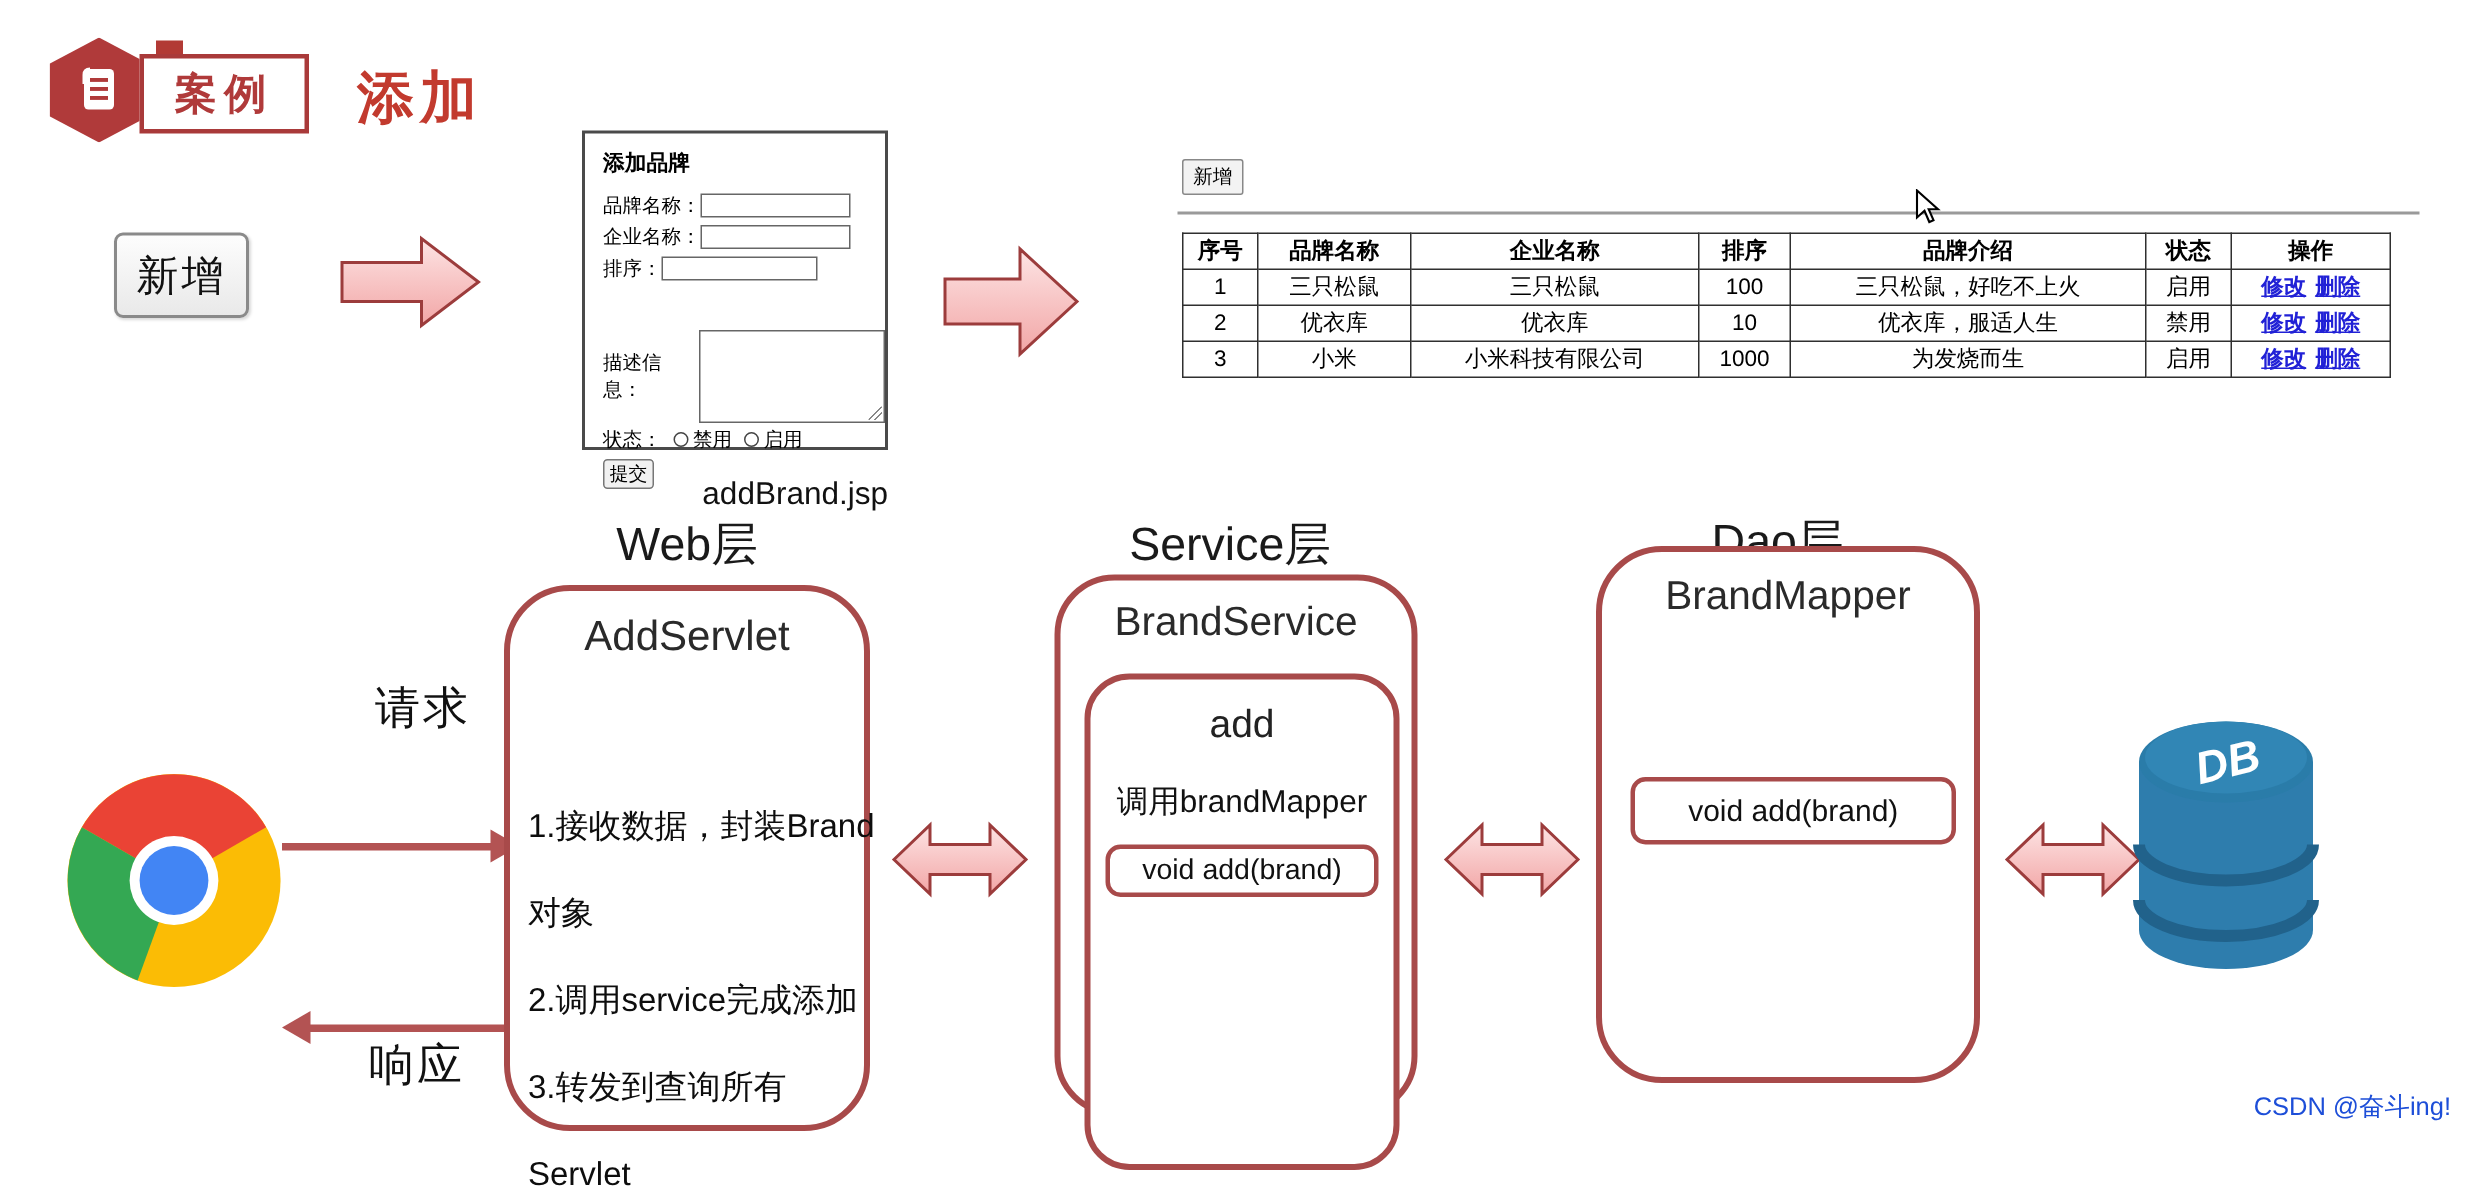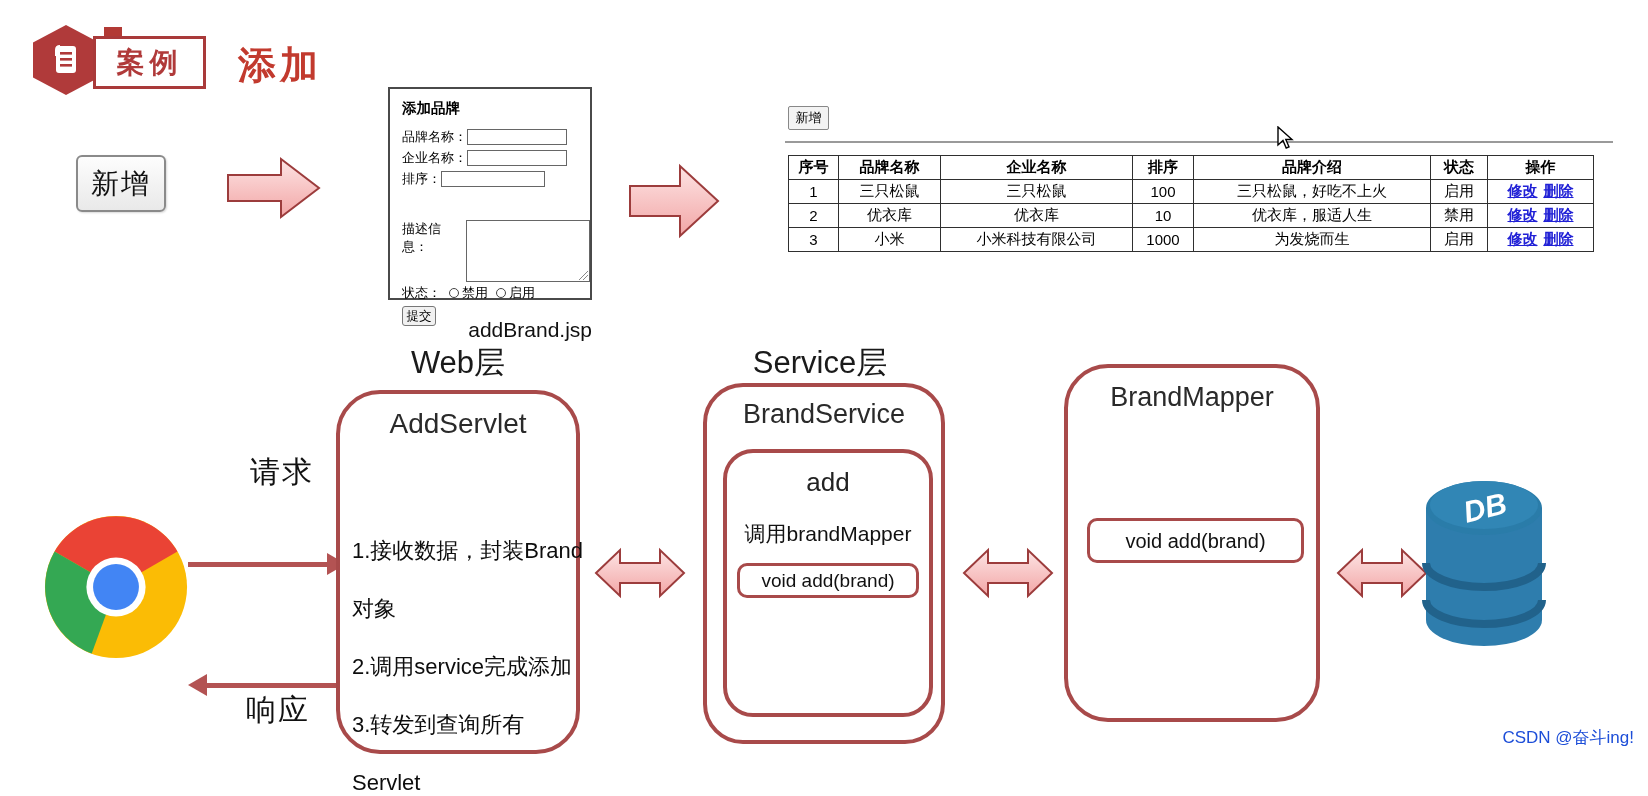--- a/index.html
+++ b/index.html
@@ -23,21 +23,21 @@
     box-shadow:1px 1px 2px rgba(0,0,0,.15); }
 
   
   .form-panel { position:absolute; left:388px; top:87px; width:204px; height:213px; border:2px solid #4a4a4a;
     background:#fff; padding:10px 0 0 12px; font-size:13px; color:#000; }
   .form-title { font-weight:bold; font-size:14.5px; margin-bottom:10px; }
   .f-row { display:flex; align-items:center; margin-bottom:3px; }
   .f-row label { white-space:nowrap; }
   .f-input { border:1.5px solid #666; background:#fff; height:16px; width:100px; }
   .f-input.sort { width:104px; }
-  .ta-row { display:flex; align-items:flex-start; margin-bottom:2px;margin-top:32px; }
+  .ta-row { display:flex; align-items:center; margin-bottom:2px;margin-top:32px; }
   .ta-box { position:relative; border:1.5px solid #666; width:126px; height:62px; background:#fff; }
   .ta-grip { position:absolute; right:1px; bottom:1px; width:9px; height:9px;
     background:linear-gradient(135deg,transparent 45%,#888 45%,#888 52%,transparent 52%,transparent 68%,#888 68%,#888 75%,transparent 75%); }
   .radio { display:inline-block; width:10px; height:10px; border:1.5px solid #444; border-radius:50%; margin:0 3px 0 8px; vertical-align:-1px; background:#fff; }
   .submit-btn { margin-top:4px; width:34px; height:20px; font-size:12.5px; background:#f1f1f1; border:1.5px solid #777; border-radius:3px;
     display:flex; align-items:center; justify-content:center; }
   .form-caption { position:absolute; left:388px; top:296px; width:204px; text-align:right; font-size:21px; color:#111;margin-top:22px; }
 
   
   .blk-arrow { position:absolute; }
@@ -199,20 +199,21 @@
     </tr>
   </tbody>
     </table>
 
   <svg class="cursor" width="20" height="24" viewBox="0 0 20 24">
     <polygon points="2,1 2,19 7,14.5 10.2,22 13,20.8 9.8,13.5 16,13.5" fill="#ffffff" stroke="#000000" stroke-width="1.4"></polygon>
   </svg>
 
   <div class="layer-label" style="left:338px;top:342px">Web层</div>
   <div class="layer-label" style="left:700px;top:342px">Service层</div>
+  <div class="layer-label" style="left:1065px;top:340px">Dao层</div>
 
   <svg class="chrome" width="148" height="148" viewBox="0 0 100 100">
     <circle cx="50" cy="50" r="48" fill="#fbbc05"></circle>
     <path d="M50,50 L8.5,26 A48,48 0 0 1 91.5,26 Z" fill="#ea4335"></path>
     <path d="M50,50 L8.5,26 A48,48 0 0 0 33.6,95 Z" fill="#34a853"></path>
     <circle cx="50" cy="50" r="20" fill="#ffffff"></circle>
     <circle cx="50" cy="50" r="15.5" fill="#4285f4"></circle>
   </svg>
 
   <div class="req-label">请求</div>
@@ -234,21 +235,21 @@
       <div>3.转发到查询所有Servlet</div>
     </div>
   </div>
 
   <svg class="blk-arrow" style="left:594px;top:544px" width="92" height="58" viewBox="0 0 92 58">
     <polygon points="2,29 26,6 26,19 66,19 66,6 90,29 66,52 66,39 26,39 26,52" fill="url(#pinkGrad)" stroke="#9c3c3c" stroke-width="2"></polygon>
   </svg>
 
   <div class="arch-box" style="left:703px;top:383px;width:242px;height:361px;border-radius:40px">
     <div class="arch-title" style="font-size:27px;margin-top:12px">BrandService</div>
-    <div class="inner-box" style="left:16px;top:62px;width:210px;height:268px">
+    <div class="inner-box" style="left:16px;top:62px;width:210px;height:331px">
       <div class="svc-add-title">add</div>
       <div class="svc-note">调用brandMapper</div>
       <div class="sig-box svc-sig">void add(brand)</div>
     </div>
   </div>
 
   <svg class="blk-arrow" style="left:962px;top:544px" width="92" height="58" viewBox="0 0 92 58">
     <polygon points="2,29 26,6 26,19 66,19 66,6 90,29 66,52 66,39 26,39 26,52" fill="url(#pinkGrad)" stroke="#9c3c3c" stroke-width="2"></polygon>
   </svg>
 

